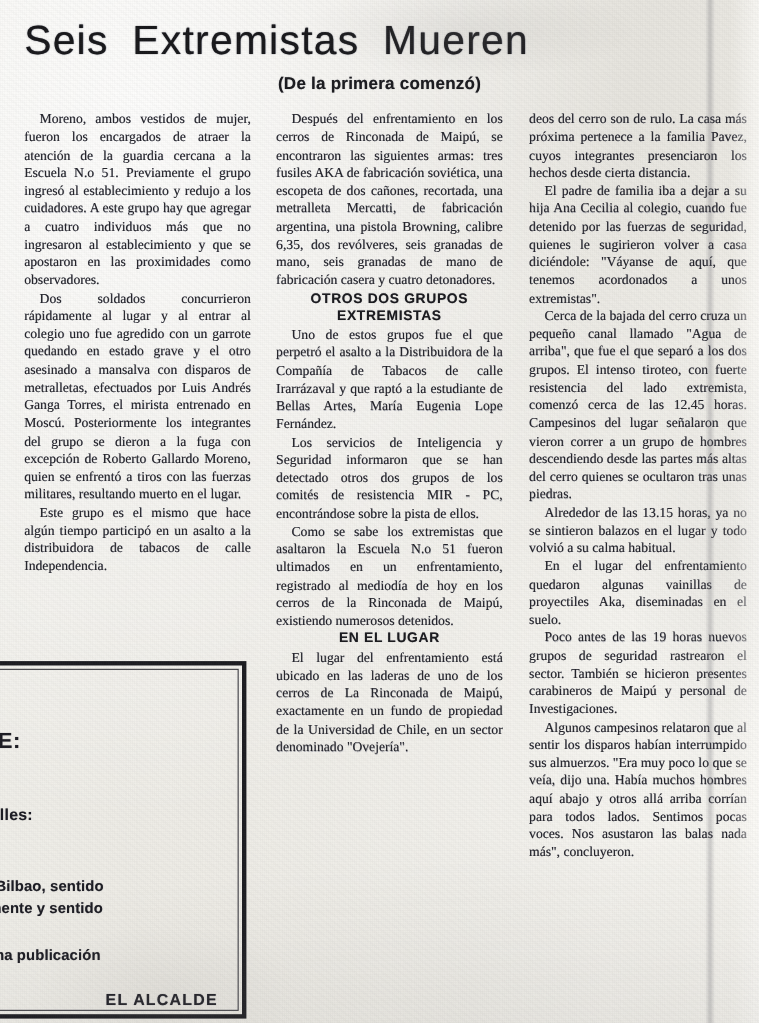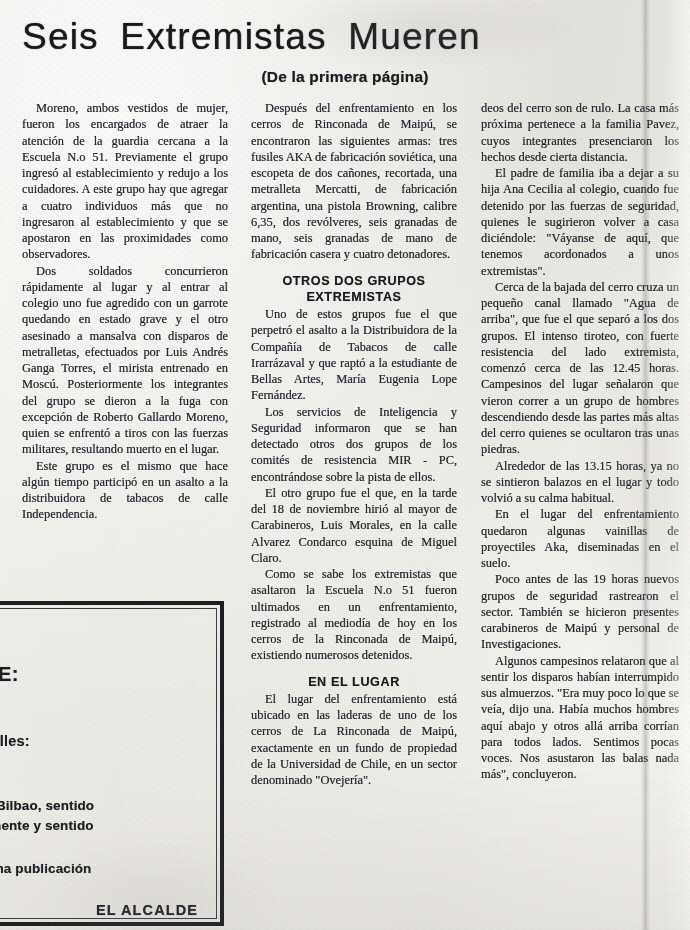--- a/index.html
+++ b/index.html
@@ -74,21 +74,21 @@
   #col1{left:22px;width:206px;}
   #col2{left:251px;width:206px;}
   #col3{left:481px;width:198px;}
 
   .sub{
     text-align:center;
     font-family:"Liberation Sans", sans-serif;
     font-weight:bold;
     font-size:12.6px;
     letter-spacing:.6px;
-    margin:10px 0 1px;
+    margin:0 0 1px;
     text-indent:0 !important;
     color:#19191d;
     text-shadow:0 0 .7px rgba(35,35,50,.55);
   }
 
   
   .ink{
     text-shadow:.35px .25px .45px rgba(55,60,85,.38), -.25px 0 .35px rgba(40,40,55,.22);
   }
 
@@ -150,33 +150,32 @@
     pointer-events:none;
   }
 </style>
 </head>
 <body>
 
 <div id="paper"></div>
 <div id="page">
 
   <div class="headline">Seis Extremistas Mueren</div>
-  <div class="subhead-top">(De la primera página)</div>
+  <div class="subhead-top">(De la primera comenzó)</div>
 
   <div class="col" id="col1">
       <p class="ink">Moreno, ambos vestidos de mujer, fueron los encargados de atraer la atención de la guardia cercana a la Escuela N.o 51. Previamente el grupo ingresó al establecimiento y redujo a los cuidadores. A este grupo hay que agregar a cuatro individuos más que no ingresaron al establecimiento y que se apostaron en las proximidades como observadores.</p>
       <p class="ink">Dos soldados concurrieron rápidamente al lugar y al entrar al colegio uno fue agredido con un garrote quedando en estado grave y el otro asesinado a mansalva con disparos de metralletas, efectuados por Luis Andrés Ganga Torres, el mirista entrenado en Moscú. Posteriormente los integrantes del grupo se dieron a la fuga con excepción de Roberto Gallardo Moreno, quien se enfrentó a tiros con las fuerzas militares, resultando muerto en el lugar.</p>
       <p class="ink">Este grupo es el mismo que hace algún tiempo participó en un asalto a la distribuidora de tabacos de calle Independencia.</p>
     </div>
   <div class="col" id="col2">
       <p class="ink">Después del enfrentamiento en los cerros de Rinconada de Maipú, se encontraron las siguientes armas: tres fusiles AKA de fabricación soviética, una escopeta de dos cañones, recortada, una metralleta Mercatti, de fabricación argentina, una pistola Browning, calibre 6,35, dos revólveres, seis granadas de mano, seis granadas de mano de fabricación casera y cuatro detonadores.</p>
       <div class="sub">OTROS DOS GRUPOS EXTREMISTAS</div>
       <p class="ink">Uno de estos grupos fue el que perpetró el asalto a la Distribuidora de la Compañía de Tabacos de calle Irarrázaval y que raptó a la estudiante de Bellas Artes, María Eugenia Lope Fernández.</p>
       <p class="ink">Los servicios de Inteligencia y Seguridad informaron que se han detectado otros dos grupos de los comités de resistencia MIR - PC, encontrándose sobre la pista de ellos.</p>
-      <p class="ink">El otro grupo fue el que, en la tarde del 18 de noviembre hirió al mayor de Carabineros, Luis Morales, en la calle Alvarez Condarco esquina de Miguel Claro.</p>
       <p class="ink">Como se sabe los extremistas que asaltaron la Escuela N.o 51 fueron ultimados en un enfrentamiento, registrado al mediodía de hoy en los cerros de la Rinconada de Maipú, existiendo numerosos detenidos.</p>
       <div class="sub">EN EL LUGAR</div>
       <p class="ink">El lugar del enfrentamiento está ubicado en las laderas de uno de los cerros de La Rinconada de Maipú, exactamente en un fundo de propiedad de la Universidad de Chile, en un sector denominado "Ovejería".</p>
     </div>
   <div class="col" id="col3">
       <p class="ink noind">deos del cerro son de rulo. La casa más próxima pertenece a la familia Pavez, cuyos integrantes presenciaron los hechos desde cierta distancia.</p>
       <p class="ink">El padre de familia iba a dejar a su hija Ana Cecilia al colegio, cuando fue detenido por las fuerzas de seguridad, quienes le sugirieron volver a casa diciéndole: "Váyanse de aquí, que tenemos acordonados a unos extremistas".</p>
       <p class="ink">Cerca de la bajada del cerro cruza un pequeño canal llamado "Agua de arriba", que fue el que separó a los dos grupos. El intenso tiroteo, con fuerte resistencia del lado extremista, comenzó cerca de las 12.45 horas. Campesinos del lugar señalaron que vieron correr a un grupo de hombres descendiendo desde las partes más altas del cerro quienes se ocultaron tras unas piedras.</p>
       <p class="ink">Alrededor de las 13.15 horas, ya no se sintieron balazos en el lugar y todo volvió a su calma habitual.</p>
       <p class="ink">En el lugar del enfrentamiento quedaron algunas vainillas de proyectiles Aka, diseminadas en el suelo.</p>

